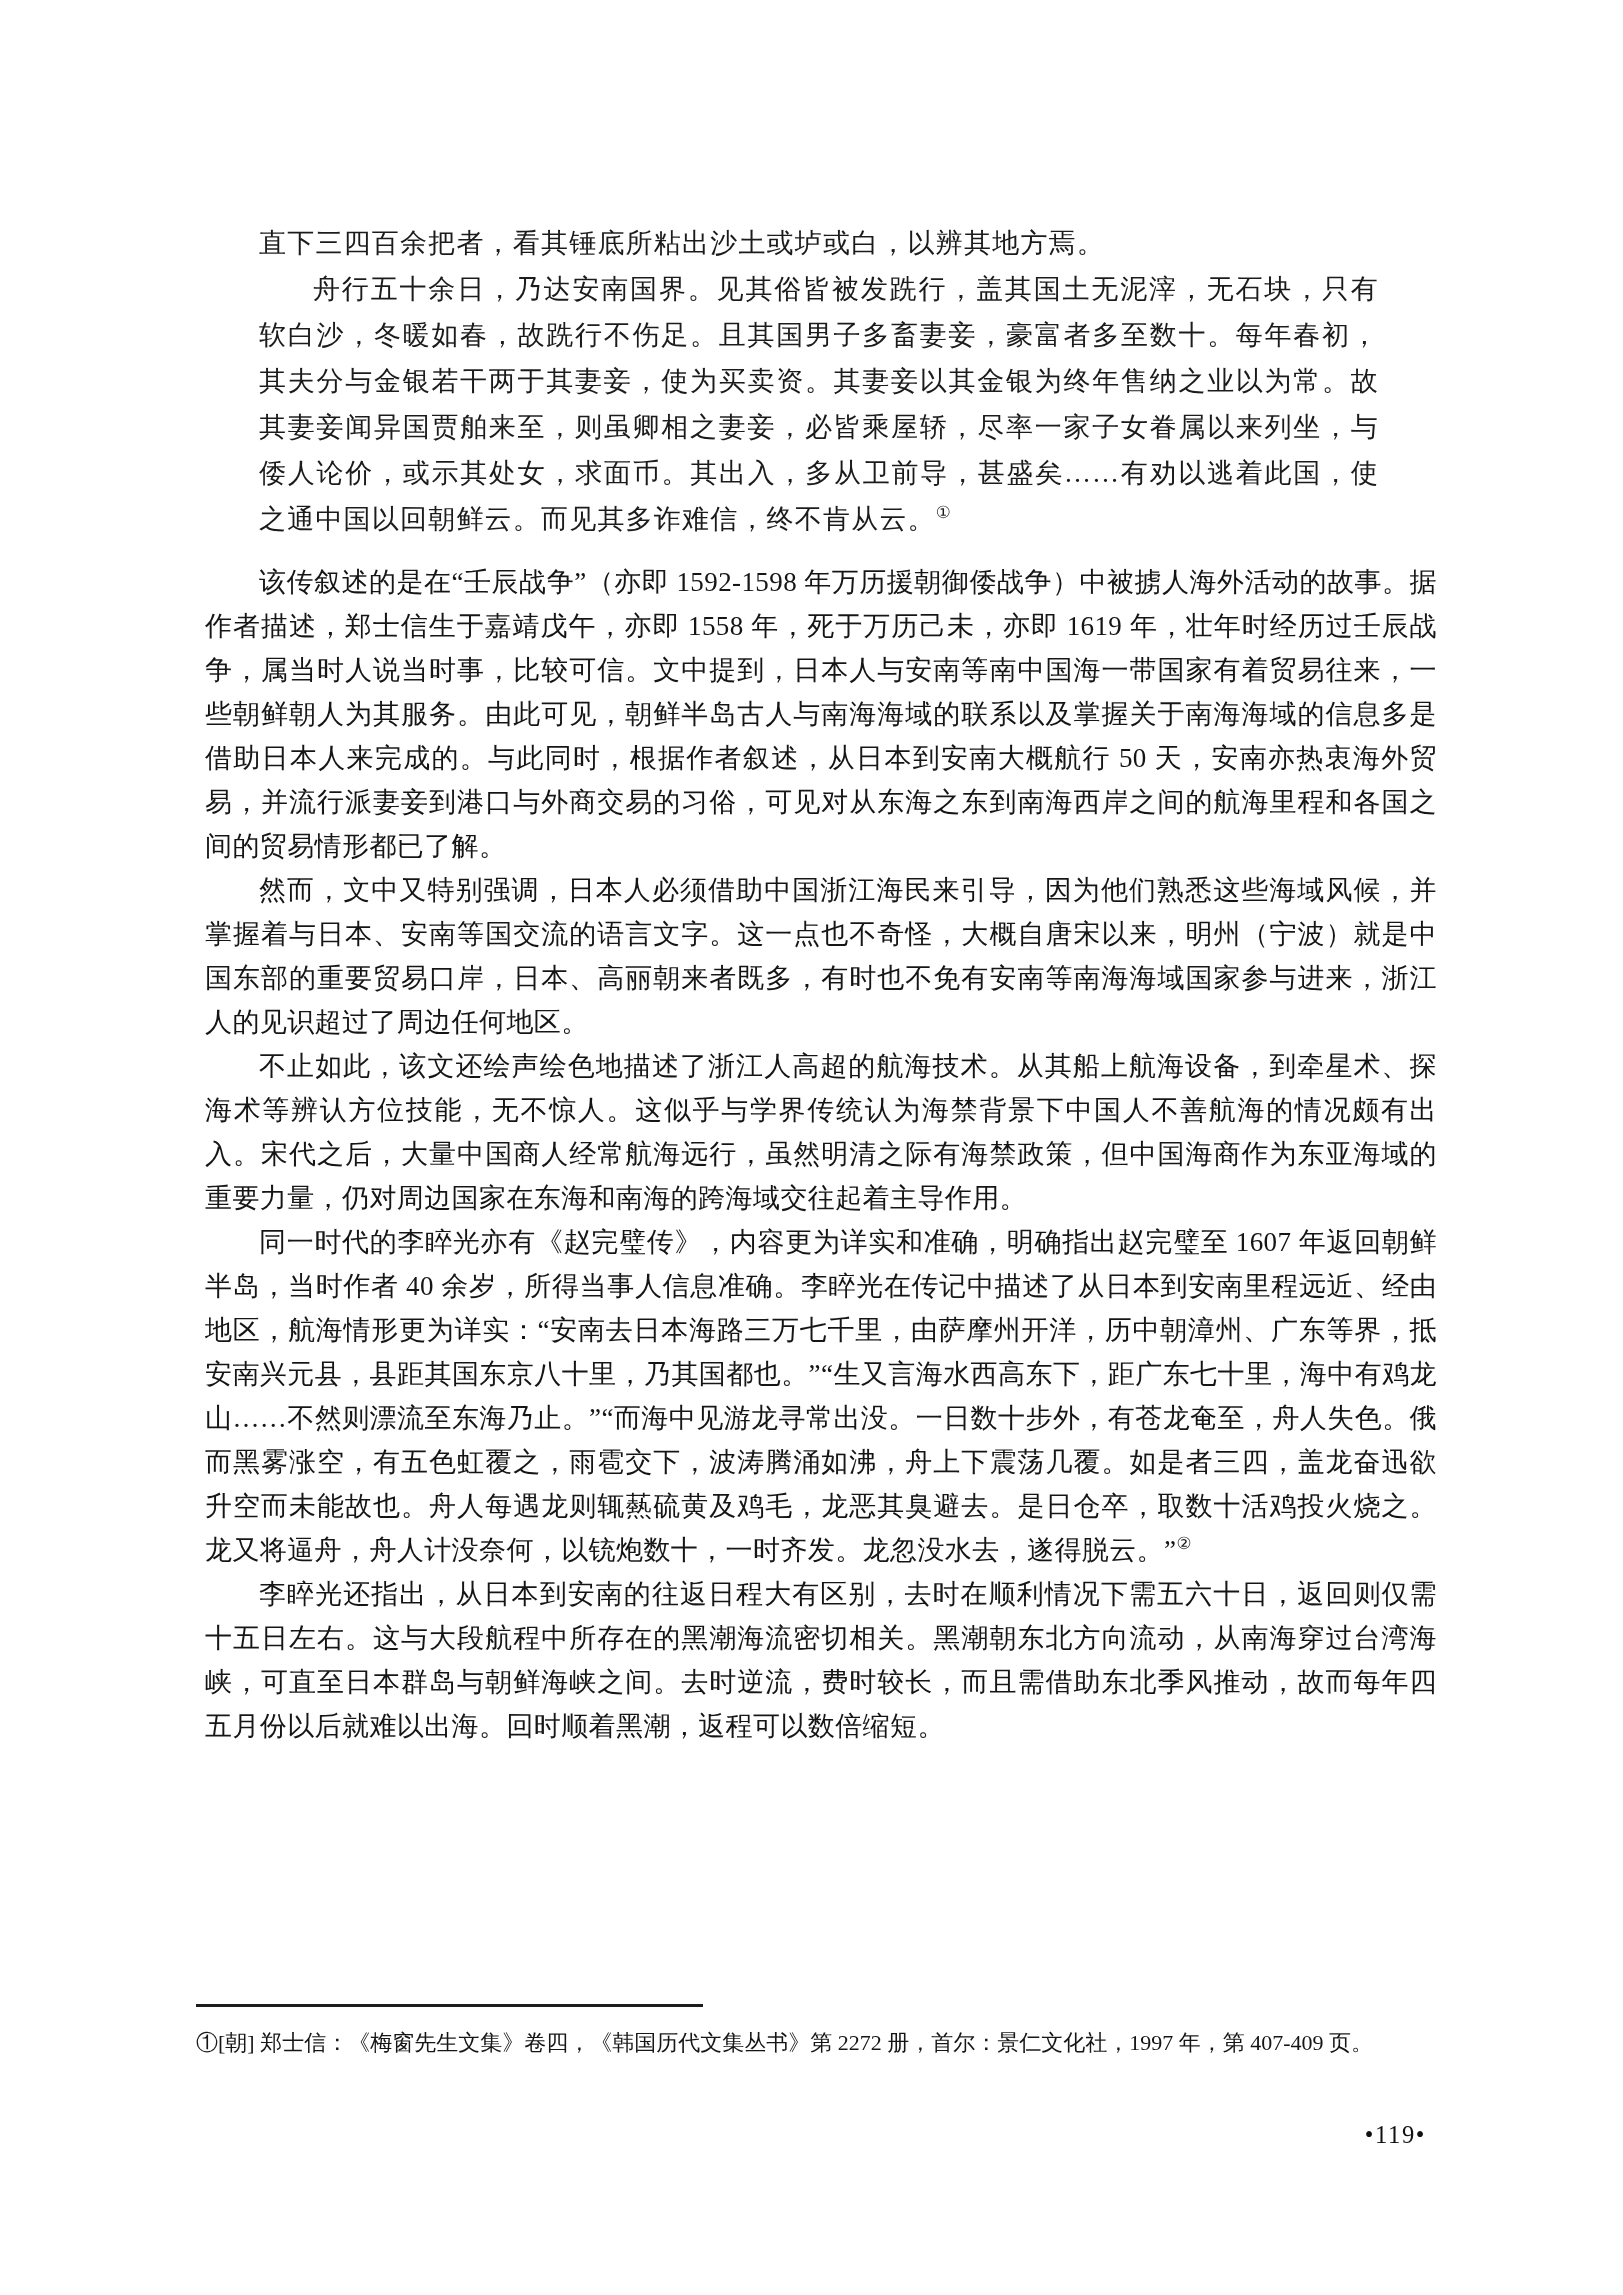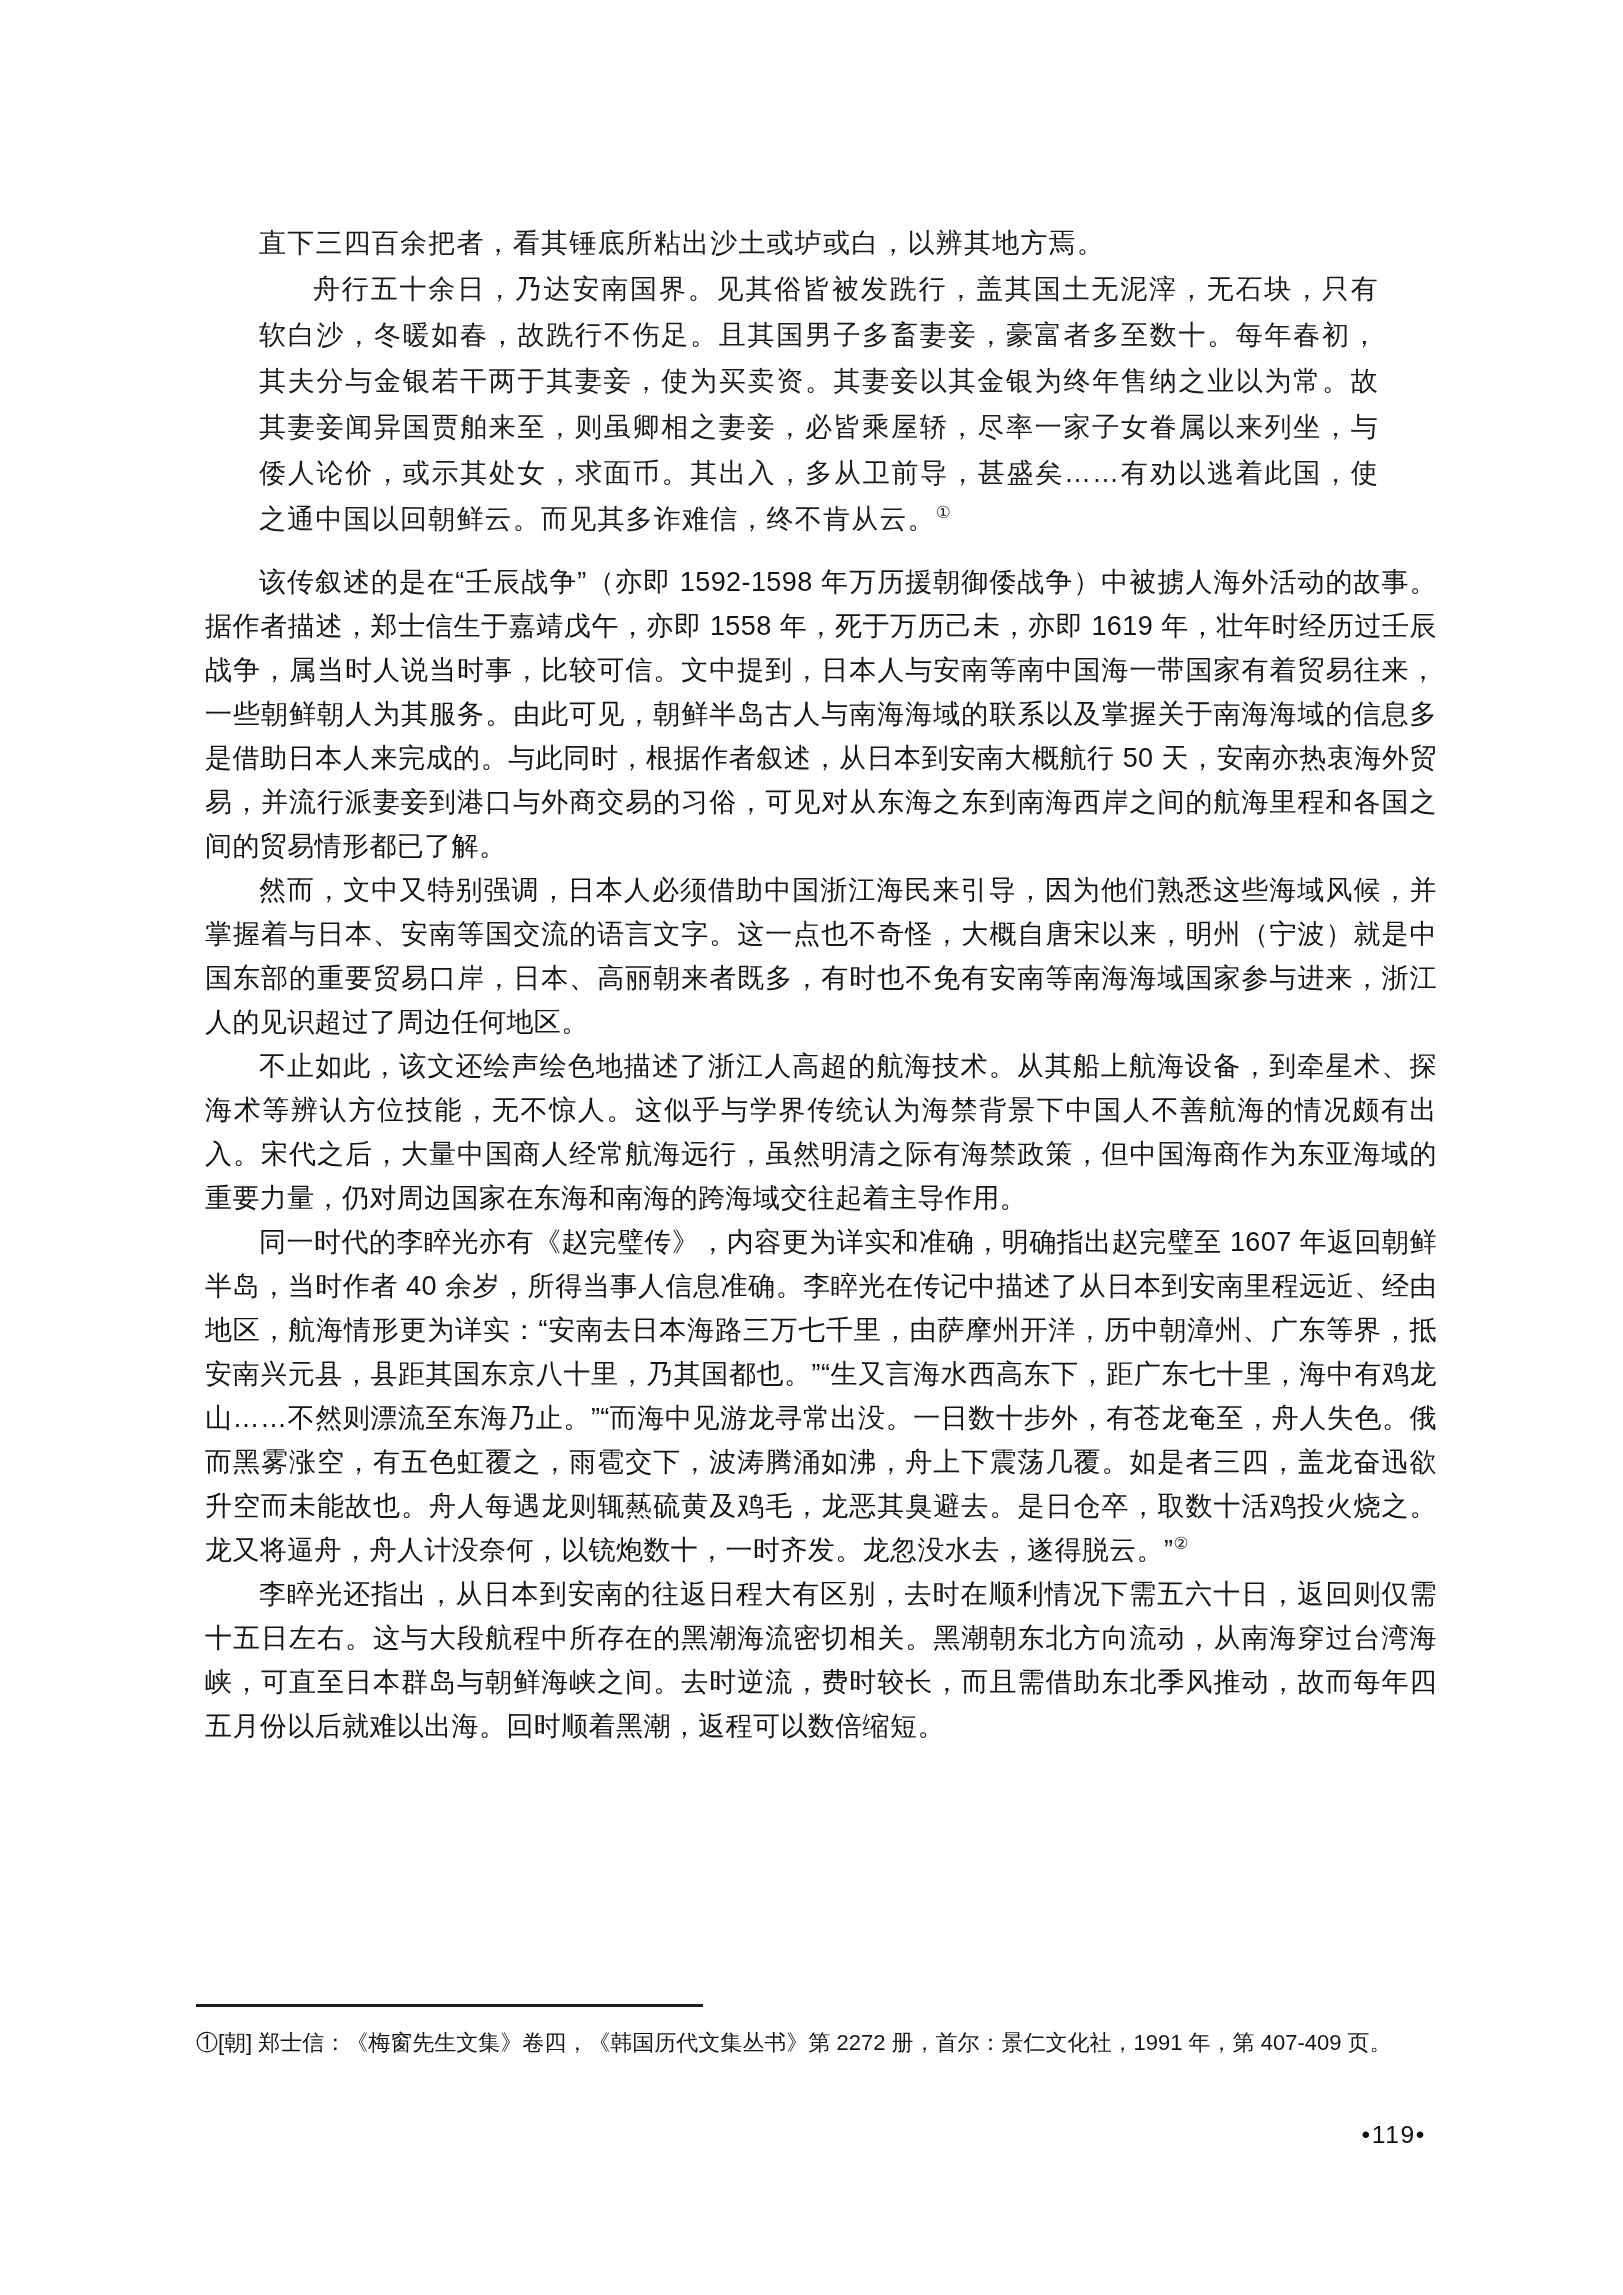--- a/index.html
+++ b/index.html
@@ -2,21 +2,21 @@
 <html style="font-size:12.7px"><head>
 <meta charset="utf-8">
 <style>
   html, body { margin: 0; padding: 0; background: #ffffff; }
   .page {
     position: relative;
     width: 1623px;
     height: 2295px;
     background: #ffffff;
     color: #151515;
-    font-family: Liberation Sans, sans-serif;
+    font-family: Liberation Serif, serif;
     overflow: hidden;
   }
   
   .quote {
     position: absolute;
     left: 259px;
     width: 1120px;
     top: 220px;
     font-size: 27px;
     letter-spacing: 1.2px;
@@ -89,19 +89,19 @@
   <section class="bodytext">
     <p><span>该传叙述的是在“壬辰战争”（亦即 1592-1598 年万历援朝御倭战争）中被掳人海外活动的故事。据作者描述，郑士信生于嘉靖戊午，亦即 1558 年，死于万历己未，亦即 1619 年，壮年时经历过壬辰战争，属当时人说当时事，比较可信。文中提到，日本人与安南等南中国海一带国家有着贸易往来，一些朝鲜朝人为其服务。由此可见，朝鲜半岛古人与南海海域的联系以及掌握关于南海海域的信息多是借助日本人来完成的。与此同时，根据作者叙述，从日本到安南大概航行 50 天，安南亦热衷海外贸易，并流行派妻妾到港口与外商交易的习俗，可见对从东海之东到南海西岸之间的航海里程和各国之间的贸易情形都已了解。</span></p>
     <p><span>然而，文中又特别强调，日本人必须借助中国浙江海民来引导，因为他们熟悉这些海域风候，并掌握着与日本、安南等国交流的语言文字。这一点也不奇怪，大概自唐宋以来，明州（宁波）就是中国东部的重要贸易口岸，日本、高丽朝来者既多，有时也不免有安南等南海海域国家参与进来，浙江人的见识超过了周边任何地区。</span></p>
     <p><span>不止如此，该文还绘声绘色地描述了浙江人高超的航海技术。从其船上航海设备，到牵星术、探海术等辨认方位技能，无不惊人。这似乎与学界传统认为海禁背景下中国人不善航海的情况颇有出入。宋代之后，大量中国商人经常航海远行，虽然明清之际有海禁政策，但中国海商作为东亚海域的重要力量，仍对周边国家在东海和南海的跨海域交往起着主导作用。</span></p>
     <p><span>同一时代的李睟光亦有《赵完璧传》，内容更为详实和准确，明确指出赵完璧至 1607 年返回朝鲜半岛，当时作者 40 余岁，所得当事人信息准确。李睟光在传记中描述了从日本到安南里程远近、经由地区，航海情形更为详实：“安南去日本海路三万七千里，由萨摩州开洋，历中朝漳州、广东等界，抵安南兴元县，县距其国东京八十里，乃其国都也。”“生又言海水西高东下，距广东七十里，海中有鸡龙山……不然则漂流至东海乃止。”“而海中见游龙寻常出没。一日数十步外，有苍龙奄至，舟人失色。俄而黑雾涨空，有五色虹覆之，雨雹交下，波涛腾涌如沸，舟上下震荡几覆。如是者三四，盖龙奋迅欲升空而未能故也。舟人每遇龙则辄爇硫黄及鸡毛，龙恶其臭避去。是日仓卒，取数十活鸡投火烧之。龙又将逼舟，舟人计没奈何，以铳炮数十，一时齐发。龙忽没水去，遂得脱云。”</span><sup class="noteref">②</sup></p>
     <p><span>李睟光还指出，从日本到安南的往返日程大有区别，去时在顺利情况下需五六十日，返回则仅需十五日左右。这与大段航程中所存在的黑潮海流密切相关。黑潮朝东北方向流动，从南海穿过台湾海峡，可直至日本群岛与朝鲜海峡之间。去时逆流，费时较长，而且需借助东北季风推动，故而每年四五月份以后就难以出海。回时顺着黑潮，返程可以数倍缩短。</span></p>
   </section>
 
   <footer class="footnotes">
     <div class="fnrule"></div>
-    <p><span class="fnmark">①</span><span>[朝] 郑士信：《梅窗先生文集》卷四，《韩国历代文集丛书》第 2272 册，首尔：景仁文化社，1991 年，第 407-409 页。</span></p>
+    <p><span class="fnmark">①</span><span>[朝] 郑士信：《梅窗先生文集》卷四，《韩国历代文集丛书》第 2272 册，首尔：景仁文化社，1997 年，第 407-409 页。</span></p>
   </footer>
 
   <div class="pagenum">•119•</div>
 
 </div>
 
 
 </body></html>

